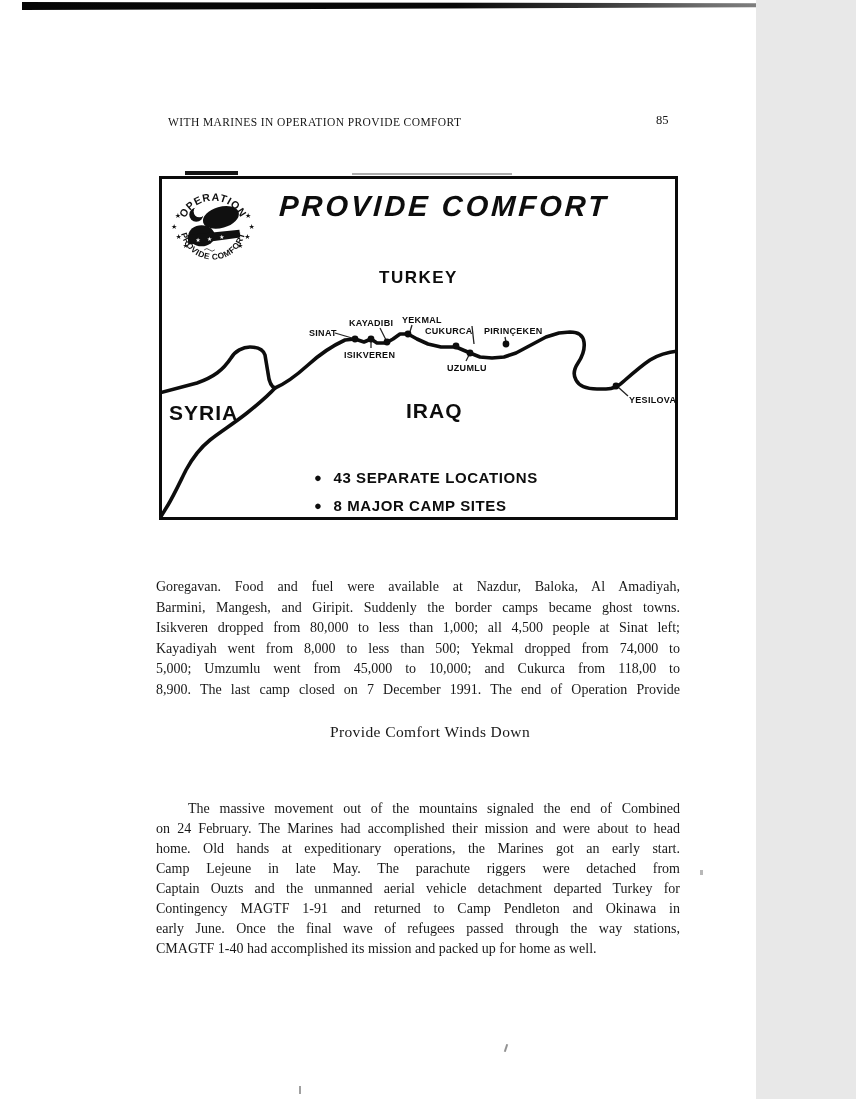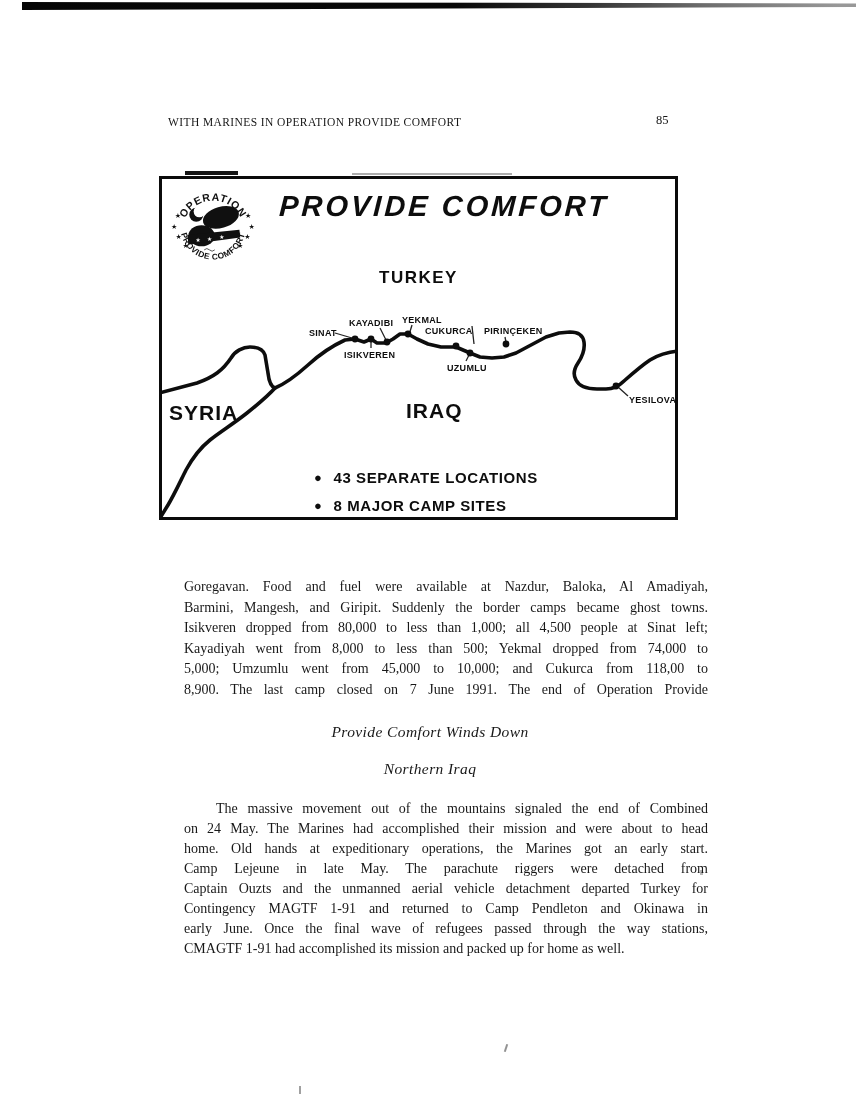--- a/index.html
+++ b/index.html
@@ -1,16 +1,16 @@
 <!DOCTYPE html>
 <html><head>
 <meta charset="utf-8">
 <style>
   html,body{margin:0;padding:0;background:#e8e8e8;}
-  .page{position:relative;width:856px;height:1099px;background:#ffffff;overflow:hidden;
+  .page{position:relative;width:756px;height:1099px;background:#ffffff;overflow:hidden;
         font-family:"Liberation Serif",serif;color:#161616;}
   
   .scan-bar{position:absolute;left:22px;top:2px;width:834px;height:8px;
             background:linear-gradient(90deg,#060606 0%,#080808 52%,#343434 68%,#6e6e6e 82%,#989898 98%);
             clip-path:polygon(0 0,100% 18%,100% 62%,0 100%);}
   .nub1{position:absolute;left:185px;top:171px;width:53px;height:4px;background:#151515;}
   .nub2{position:absolute;left:352px;top:173px;width:160px;height:2px;background:#8a8a8a;opacity:.7;}
   .speck1{position:absolute;left:700px;top:870px;width:3px;height:5px;background:#9a9a9a;opacity:.7;}
   .speck2{position:absolute;left:505px;top:1044px;width:2px;height:8px;background:#777;transform:rotate(18deg);opacity:.8;}
   .speck3{position:absolute;left:299px;top:1086px;width:2px;height:8px;background:#888;opacity:.8;}
@@ -28,28 +28,28 @@
   .logo{position:absolute;left:7px;top:4px;width:88px;height:88px;}
   .map-svg{position:absolute;left:-3px;top:-3px;width:519px;height:344px;}
   .map-label{font-family:"Liberation Sans",sans-serif;font-weight:bold;font-size:9px;fill:#0d0d0d;letter-spacing:.3px;}
   .country{font-size:21px;letter-spacing:1px;}
   .legend{position:absolute;left:152px;display:flex;align-items:center;gap:11px;
           font-family:"Liberation Sans",sans-serif;font-weight:bold;font-size:15px;
           letter-spacing:.6px;color:#0d0d0d;white-space:nowrap;}
   .legend .bullet{font-size:13px;line-height:1;}
   .legend1{top:290px}.legend2{top:318px}
   
-  .para{position:absolute;left:184px;width:524px;}
+  .para{position:absolute;left:156px;width:524px;}
   .para1{top:577px}.para2{top:799px}
   .bline{font-size:14px;line-height:20.5px;text-align:justify;text-align-last:justify;
          white-space:nowrap;color:#181818;}
   .para2 .bline{line-height:20px;}
   .bline.last{text-align-last:left;}
   .bline.indent{text-indent:32px;}
-  .h-italic{position:absolute;left:168px;width:524px;text-align:center;font-style:italic;
+  .h-italic{position:absolute;left:168px;width:524px;text-align:center;
             font-size:15.5px;color:#181818;letter-spacing:.4px;}
   .h1{top:723px}.h2{top:760px}
 </style>
 </head>
 <body>
 
 <div class="page">
 
   <div class="scan-bar"></div>
   <div class="nub1"></div>
@@ -150,30 +150,29 @@
       <span>8 MAJOR CAMP SITES</span>
     </div>
   </div>
 
   <div class="para para1">
     <div class="bline">Goregavan. Food and fuel were available at Nazdur, Baloka, Al Amadiyah,</div>
     <div class="bline">Barmini, Mangesh, and Giripit. Suddenly the border camps became ghost towns.</div>
     <div class="bline">Isikveren dropped from 80,000 to less than 1,000; all 4,500 people at Sinat left;</div>
     <div class="bline">Kayadiyah went from 8,000 to less than 500; Yekmal dropped from 74,000 to</div>
     <div class="bline">5,000; Umzumlu went from 45,000 to 10,000; and Cukurca from 118,00 to</div>
-    <div class="bline">8,900. The last camp closed on 7 June 1991. The end of Operation Provide</div>
+    <div class="bline">8,900. The last camp closed on 7 December 1991. The end of Operation Provide</div>
   </div>
 
   <div class="h-italic h1">Provide Comfort Winds Down</div>
-  <div class="h-italic h2">Northern Iraq</div>
 
   <div class="para para2">
     <div class="bline indent">The massive movement out of the mountains signaled the end of Combined</div>
-    <div class="bline">on 24 May. The Marines had accomplished their mission and were about to head</div>
+    <div class="bline">on 24 February. The Marines had accomplished their mission and were about to head</div>
     <div class="bline">home. Old hands at expeditionary operations, the Marines got an early start.</div>
     <div class="bline">Camp Lejeune in late May. The parachute riggers were detached from</div>
     <div class="bline">Captain Ouzts and the unmanned aerial vehicle detachment departed Turkey for</div>
     <div class="bline">Contingency MAGTF 1-91 and returned to Camp Pendleton and Okinawa in</div>
     <div class="bline">early June. Once the final wave of refugees passed through the way stations,</div>
-    <div class="bline last">CMAGTF 1-91 had accomplished its mission and packed up for home as well.</div>
+    <div class="bline last">CMAGTF 1-40 had accomplished its mission and packed up for home as well.</div>
   </div>
 
 </div>
 
 </body></html>

